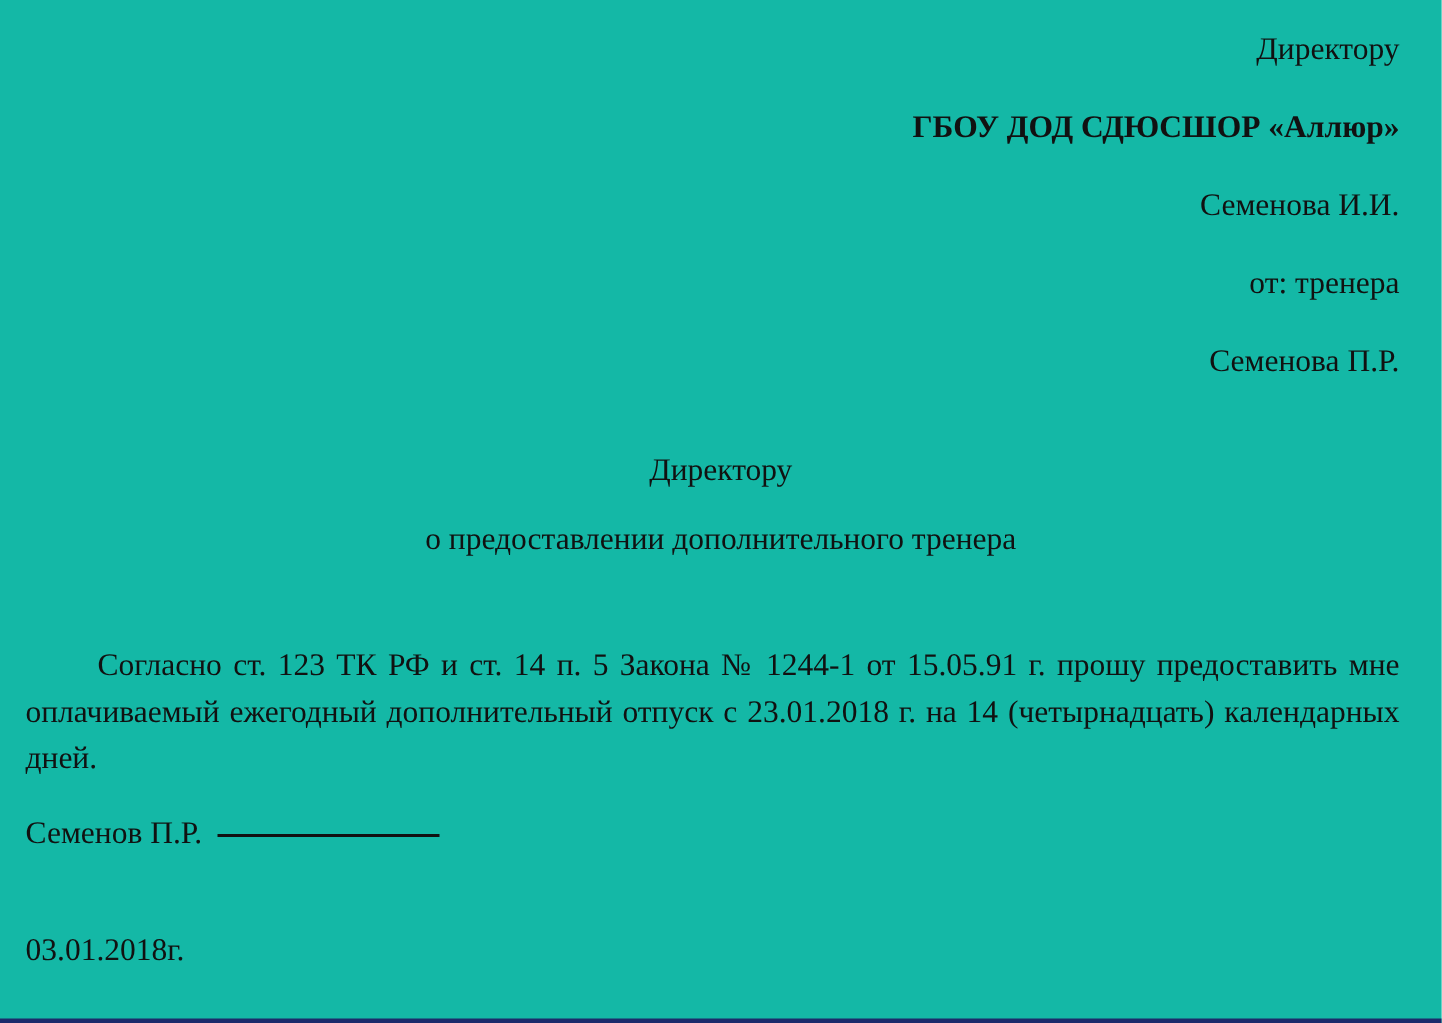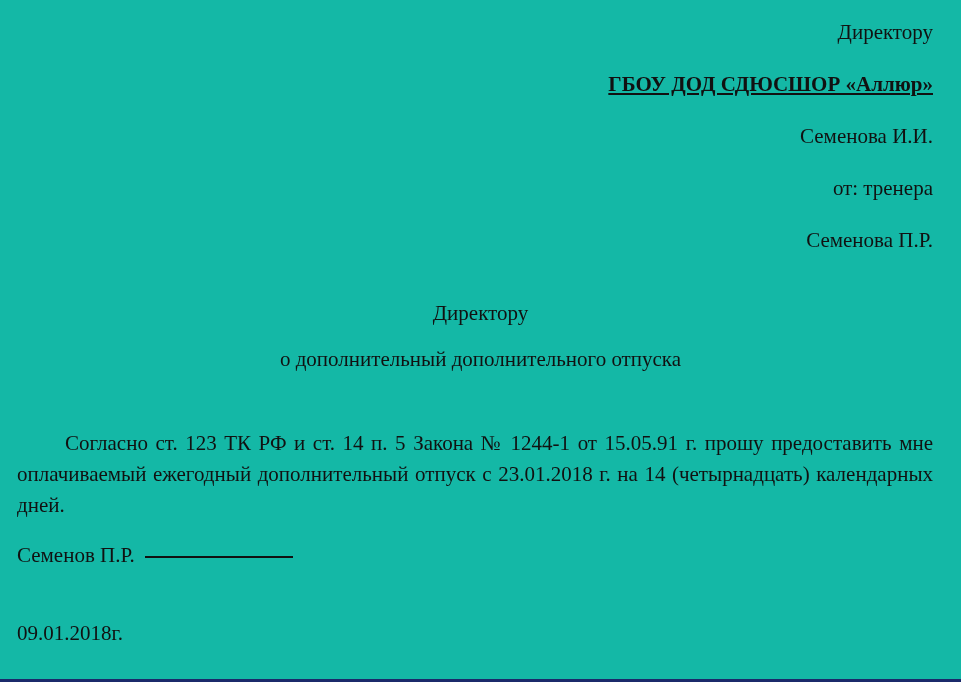--- a/index.html
+++ b/index.html
@@ -32,21 +32,20 @@
     width: 520px;
     text-align: right;
   }
   .header-line {
     font-size: 21px;
     line-height: 52px;
     white-space: nowrap;
   }
   .header-line.bold {
     font-weight: bold;
-    text-decoration: underline;
   }
   .title-block {
     position: absolute;
     left: 0;
     top: 298px;
     width: 961px;
     text-align: center;
   }
   .doc-title {
     font-size: 21px;
@@ -106,28 +105,28 @@
   <div class="header-block">
     <div class="header-line">Директору</div>
     <div class="header-line bold">ГБОУ ДОД СДЮСШОР «Аллюр»</div>
     <div class="header-line">Семенова И.И.</div>
     <div class="header-line">от: тренера</div>
     <div class="header-line">Семенова П.Р.</div>
   </div>
 
   <div class="title-block">
     <div class="doc-title">Директору</div>
-    <div class="doc-subtitle">о дополнительный дополнительного отпуска</div>
+    <div class="doc-subtitle">о предоставлении дополнительного тренера</div>
   </div>
 
   <div class="body-block">
     <p class="body-par">Согласно ст. 123 ТК РФ и ст. 14 п. 5 Закона № 1244-1 от 15.05.91 г. прошу предоставить мне оплачиваемый ежегодный дополнительный отпуск с 23.01.2018 г. на 14 (четырнадцать) календарных дней.</p>
   </div>
 
   <div class="sign-block">
     <div class="sign-line">
       <span>Семенов П.Р.</span><span class="sign-rule"></span>
     </div>
   </div>
 
-  <div class="date-line">09.01.2018г.</div>
+  <div class="date-line">03.01.2018г.</div>
 
 </div>
 
 </body></html>

